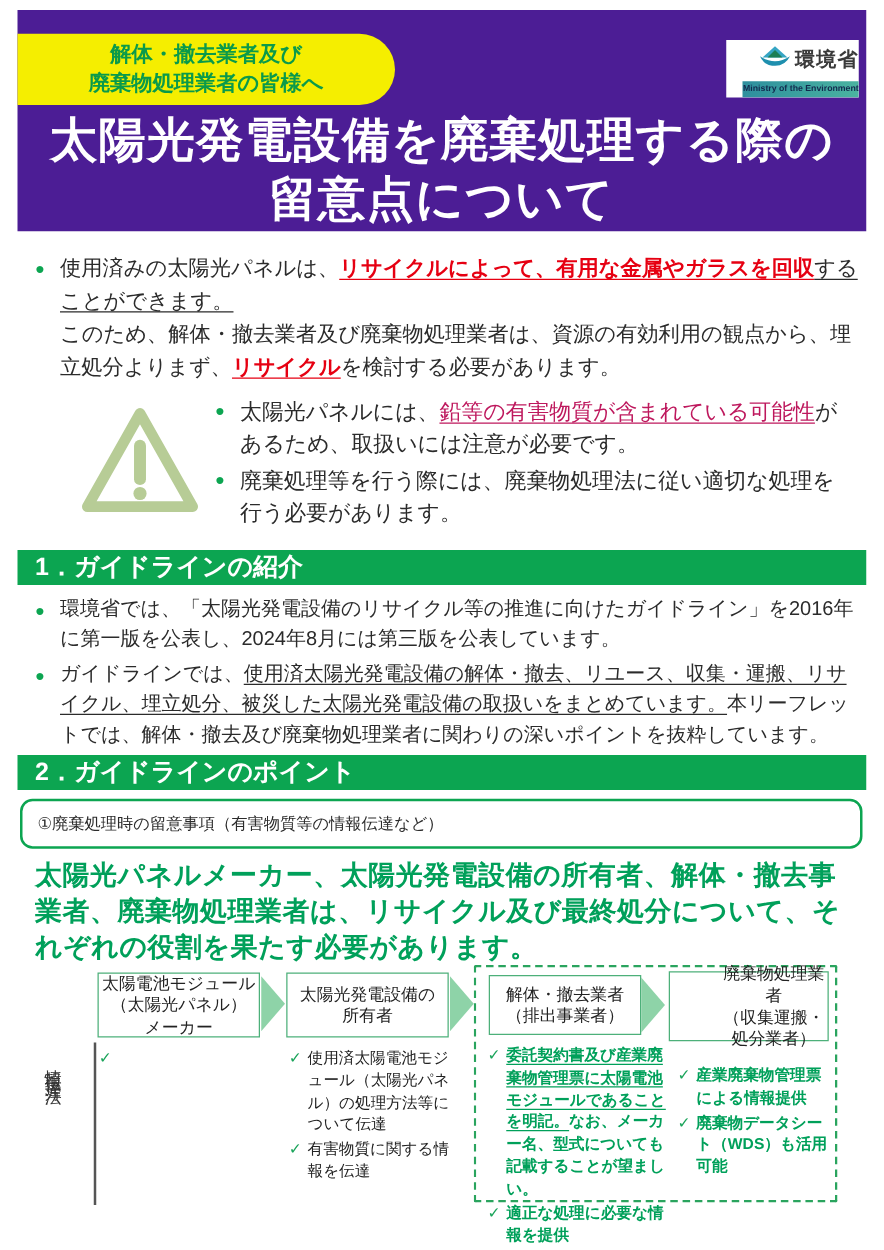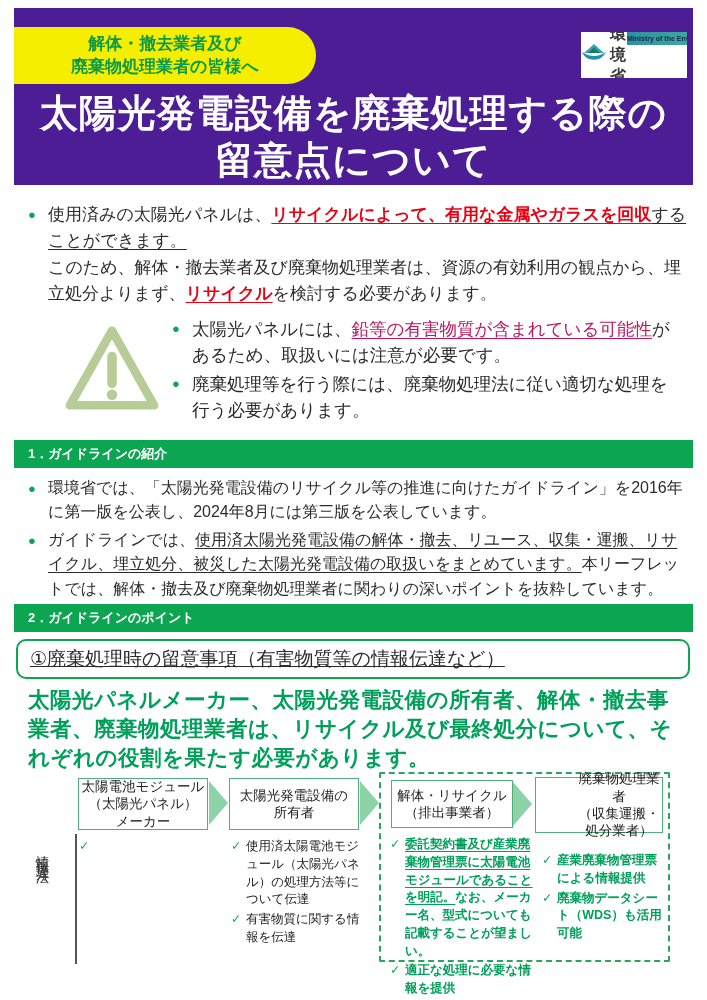--- a/index.html
+++ b/index.html
@@ -13,21 +13,21 @@
   
   .header{position:absolute;left:14px;top:8px;width:679px;height:177px;background:#4c1d95;}
   .badge{
     position:absolute;left:0;top:19px;width:302px;height:57px;
     background:#f5ee00;border-radius:0 29px 29px 0;
     display:flex;flex-direction:column;justify-content:center;align-items:center;
     color:#0a9a4a;font-weight:bold;font-size:17px;line-height:1.35;text-align:center;
   }
   .logo{
     position:absolute;right:6px;top:24px;width:106px;height:46px;background:#fff;
-    display:flex;flex-direction:row;overflow:hidden;
+    display:flex;flex-direction:column;overflow:hidden;align-items:flex-end;
   }
   .logo-top{flex:1;display:flex;align-items:center;justify-content:center;gap:3px;}
   .logo-jp{font-size:16px;font-weight:bold;color:#3a3a3a;letter-spacing:1px;}
   .logo-band{
     height:13px;background:linear-gradient(90deg,#2e8f9e,#4ab3a0);
     display:flex;align-items:center;justify-content:center;
     font-size:7px;font-weight:bold;color:#12294d;white-space:nowrap;
   }
   .title{
     position:absolute;left:0;right:0;top:82px;text-align:center;
@@ -45,33 +45,33 @@
 
   
   .warning{position:absolute;left:64px;top:316px;width:616px;display:flex;}
   .tri{flex:0 0 96px;margin-top:8px;}
   .warning-list{margin-left:12px;width:506px;font-size:17.5px;line-height:1.5;color:#2b2b2b;}
   .warning-list .bullet-para{margin-bottom:2px;}
 
   
   .secbar{
     position:absolute;left:14px;width:679px;height:28px;background:#0ca551;
-    color:#fff;font-weight:bold;font-size:13px;line-height:28px;padding-left:14px;
+    color:#fff;font-weight:bold;font-size:20px;line-height:28px;padding-left:14px;
     box-sizing:border-box;
   }
   .secbar.s1{top:440px;}
   .secbar.s2{top:604px;}
 
   .sec1-body{position:absolute;left:28px;top:476px;width:664px;font-size:16px;line-height:1.53;color:#2b2b2b;}
   .sec1-body .bullet-para + .bullet-para{margin-top:3px;}
 
   .pointbox{
     position:absolute;left:16px;top:639px;width:674px;height:40px;box-sizing:border-box;
     border:2px solid #0ca551;border-radius:10px;
-    font-size:19px;line-height:36px;padding-left:12px;color:#2b2b2b;background:#fff;text-decoration:underline;
+    font-size:13px;line-height:36px;padding-left:12px;color:#2b2b2b;background:#fff;
   }
   .lead{
     position:absolute;left:28px;top:686px;width:660px;
     color:#00a05a;font-weight:bold;font-size:21.5px;line-height:1.34;letter-spacing:0.5px;
   }
 
   
   .flow{position:absolute;left:0;top:770px;width:707px;height:205px;}
   .flow-label{
     position:absolute;left:33px;top:74px;
@@ -192,21 +192,21 @@
     </div>
     <div class="farrow a1"></div>
     <div class="fbox b2">
       <span>太陽光発電設備の</span>
       <span>所有者</span>
     </div>
     <div class="farrow a2"></div>
 
     <div class="dashed"></div>
     <div class="fbox b3">
-      <span>解体・リサイクル</span>
+      <span>解体・撤去業者</span>
       <span>（排出事業者）</span>
     </div>
     <div class="farrow a3"></div>
     <div class="fbox b4">
       <span>廃棄物処理業者</span>
       <span>（収集運搬・</span>
       <span>処分業者）</span>
     </div>
 
     <div class="flist l1">

